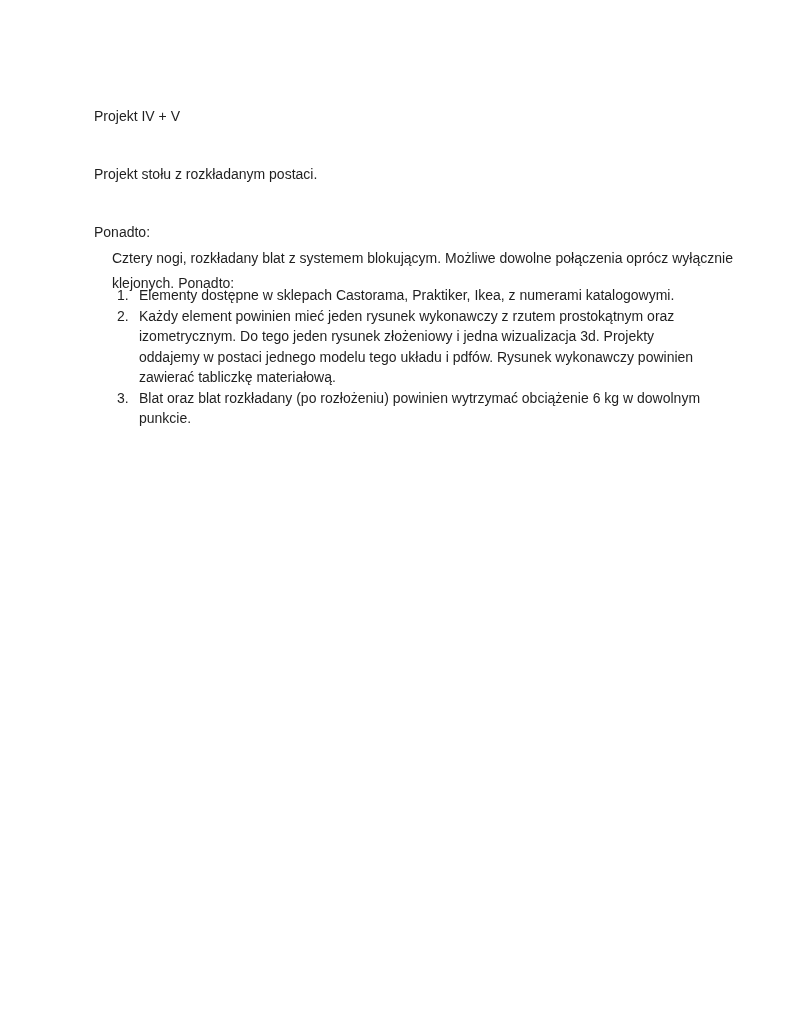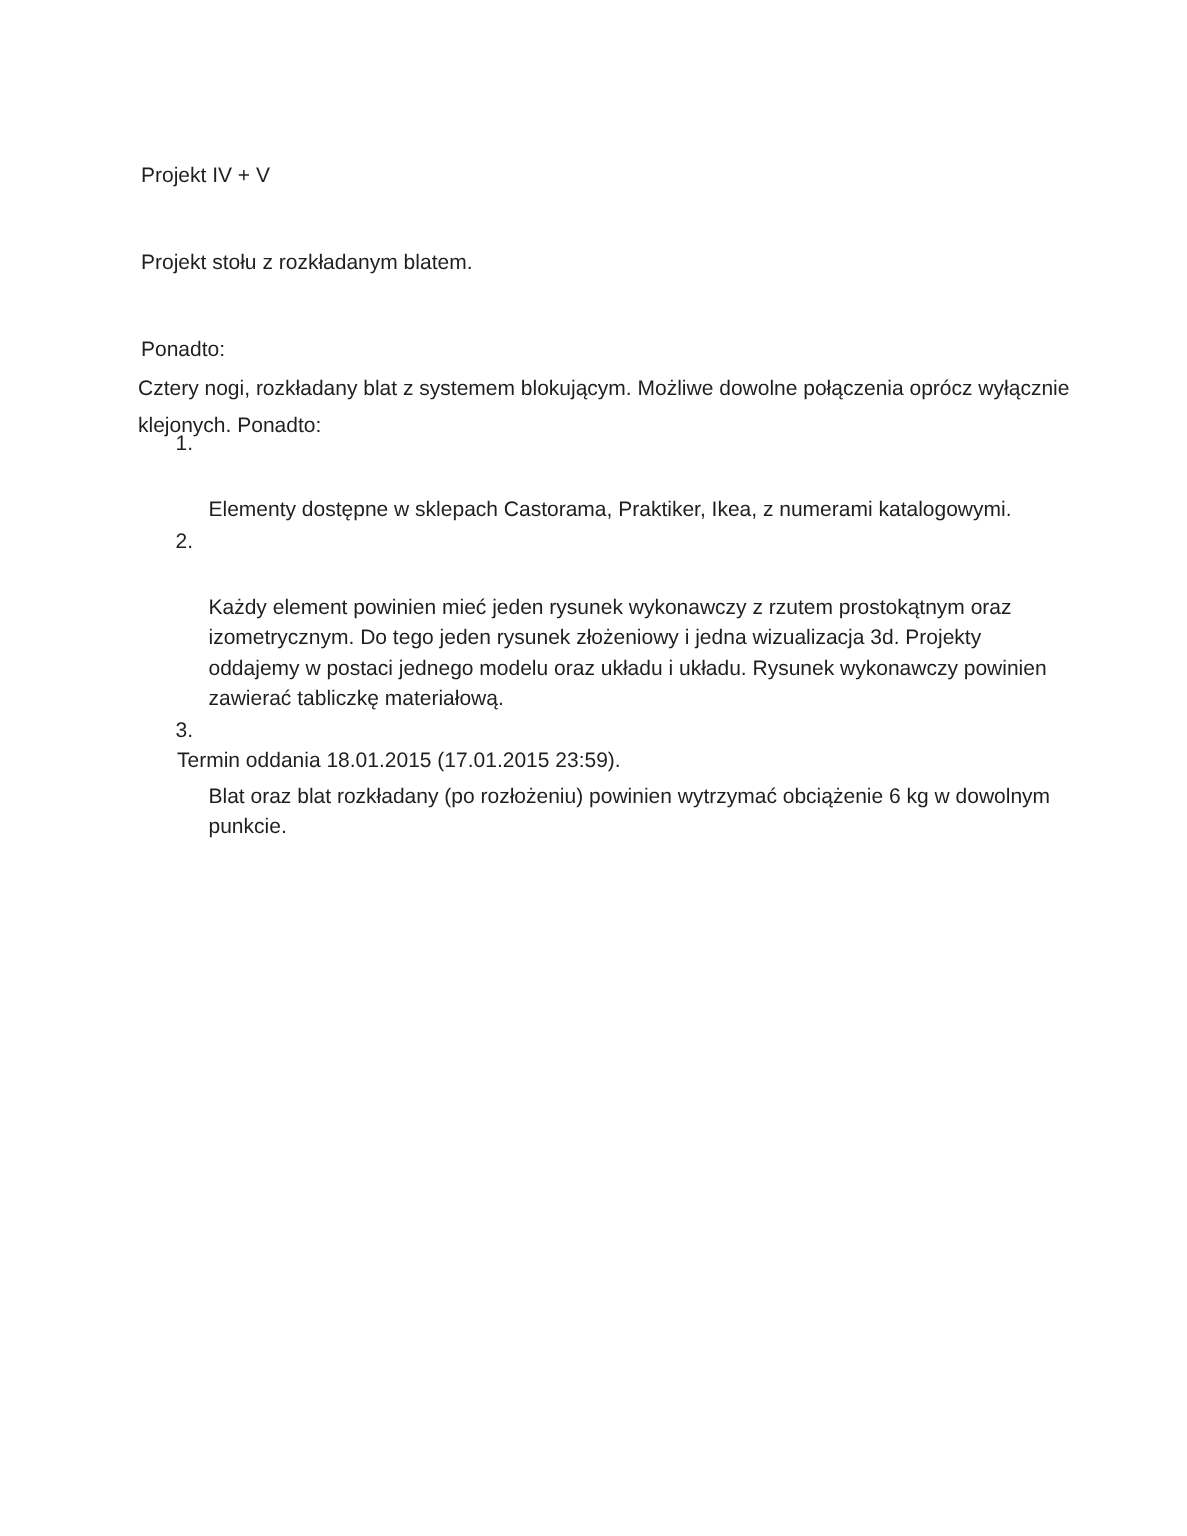--- a/index.html
+++ b/index.html
@@ -34,21 +34,21 @@
   }
   .req-heading {
     position: absolute;
     left: 94px;
     top: 208px;
     line-height: 20px;
     white-space: nowrap;
   }
   .intro {
     position: absolute;
-    left: 92px;
+    left: 112px;
     top: 232px;
     width: 634px;
     line-height: 24.5px;
   }
   .req-list {
     position: absolute;
     left: 117px;
     top: 285px;
     width: 586px;
   }
@@ -56,53 +56,51 @@
     display: flex;
     align-items: flex-start;
     line-height: 20.5px;
   }
   .req-item .num {
     flex: none;
     width: 22px;
   }
   .req-item .txt {
     flex: 1;
-    margin-top: 44px;
   }
   .deadline {
     position: absolute;
     left: 118px;
     top: 482px;
     line-height: 20px;
     white-space: nowrap;
   }
 </style>
 </head>
 <body>
 
 <div class="page">
 
   <p class="doc-title">Projekt IV + V</p>
 
-  <p class="doc-subtitle">Projekt stołu z rozkładanym blatem.</p>
+  <p class="doc-subtitle">Projekt stołu z rozkładanym postaci.</p>
 
   <p class="req-heading">Ponadto:</p>
 
   <p class="intro">Cztery nogi, rozkładany blat z systemem blokującym. Możliwe dowolne połączenia oprócz wyłącznie klejonych. Ponadto:</p>
 
   <div class="req-list">
     <div class="req-item">
       <span class="num">1.</span>
       <span class="txt">Elementy dostępne w sklepach Castorama, Praktiker, Ikea, z numerami katalogowymi.</span>
     </div>
     <div class="req-item">
       <span class="num">2.</span>
-      <span class="txt">Każdy element powinien mieć jeden rysunek wykonawczy z rzutem prostokątnym oraz izometrycznym. Do tego jeden rysunek złożeniowy i jedna wizualizacja 3d. Projekty oddajemy w postaci jednego modelu oraz układu i układu. Rysunek wykonawczy powinien zawierać tabliczkę materiałową.</span>
+      <span class="txt">Każdy element powinien mieć jeden rysunek wykonawczy z rzutem prostokątnym oraz izometrycznym. Do tego jeden rysunek złożeniowy i jedna wizualizacja 3d. Projekty oddajemy w postaci jednego modelu tego układu i pdfów. Rysunek wykonawczy powinien zawierać tabliczkę materiałową.</span>
     </div>
     <div class="req-item">
       <span class="num">3.</span>
       <span class="txt">Blat oraz blat rozkładany (po rozłożeniu) powinien wytrzymać obciążenie 6 kg w dowolnym punkcie.</span>
     </div>
   </div>
 
-  <p class="deadline">Termin oddania 18.01.2015 (17.01.2015 23:59).</p>
 
 </div>
 
 </body></html>

